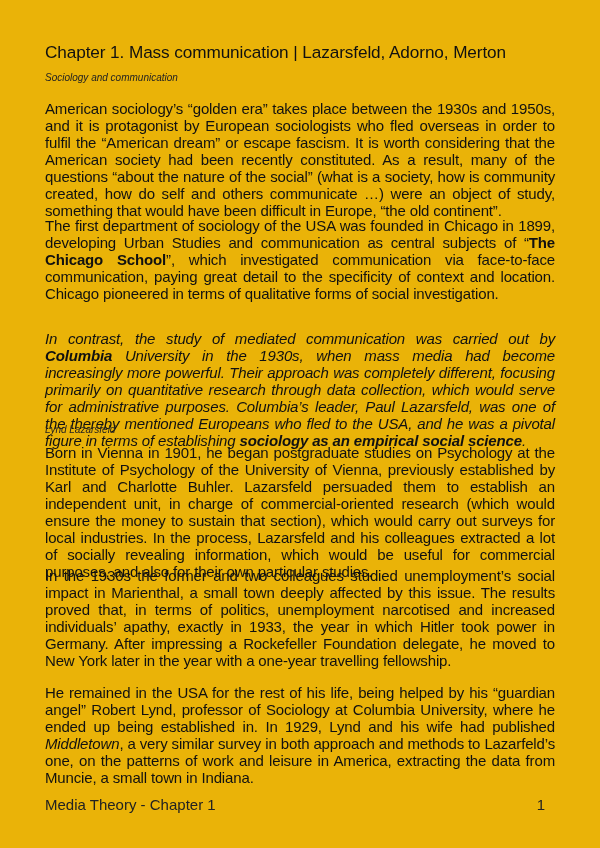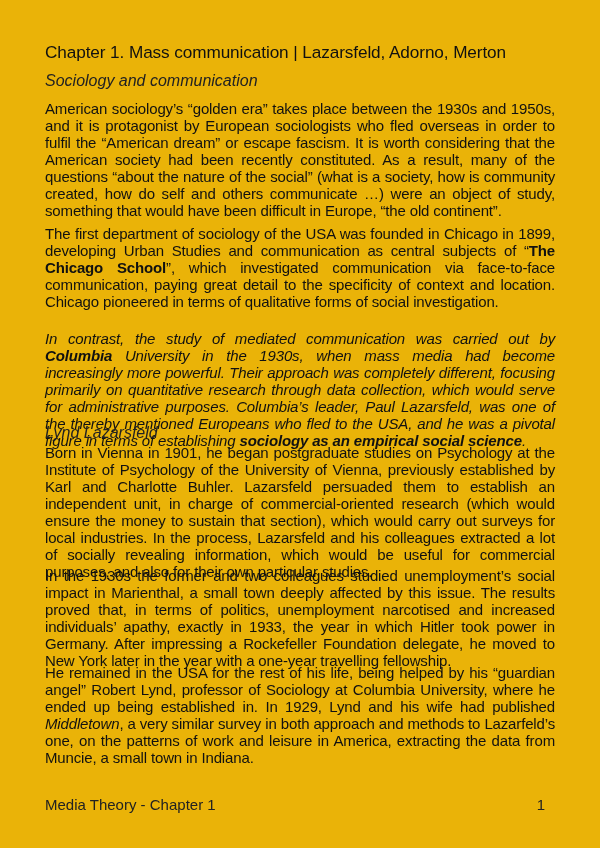--- a/index.html
+++ b/index.html
@@ -6,36 +6,36 @@
   body { width: 600px; height: 848px; position: relative; overflow: hidden; color: #111; }
   .page { position: absolute; left: 0; top: 0; width: 600px; height: 848px; background: #eab308; }
   h1 {
     position: absolute; left: 45px; top: 42px; margin: 0;
     font-family: "Liberation Sans", sans-serif; font-weight: normal;
     font-size: 17.2px; letter-spacing: -0.1px; color: #111; white-space: nowrap;
   }
   h2 {
     position: absolute; left: 45px; margin: 0;
     font-family: "Liberation Sans", sans-serif; font-weight: normal; font-style: italic;
-    font-size: 16px; color: #222; white-space: nowrap;
+    font-size: 10px; color: #222; white-space: nowrap;
   }
   #h2-soc { top: 72px; }
   #h2-paul { top: 424px; }
   .para {
     position: absolute; left: 45px; width: 510px; margin: 0;
     font-family: "Liberation Sans", sans-serif; font-size: 15px; line-height: 17px;
     text-align: justify; color: #111; letter-spacing: -0.15px;
   }
   .para b { font-weight: bold; }
   #p1 { top: 100px; }
-  #p2 { top: 225px; }
+  #p2 { top: 217px; }
   #p3 { top: 330px; font-style: italic; }
   #p4 { top: 444px; }
   #p5 { top: 567px; }
-  #p6 { top: 664px; }
+  #p6 { top: 684px; }
   .footer {
     position: absolute; top: 796px; left: 45px; width: 500px;
     font-family: "Liberation Sans", sans-serif; font-size: 15px; color: #222;
   }
   .footer .num { position: absolute; right: 0; top: 0; }
 </style>
 </head>
 <body>
 
 <div class="page">

